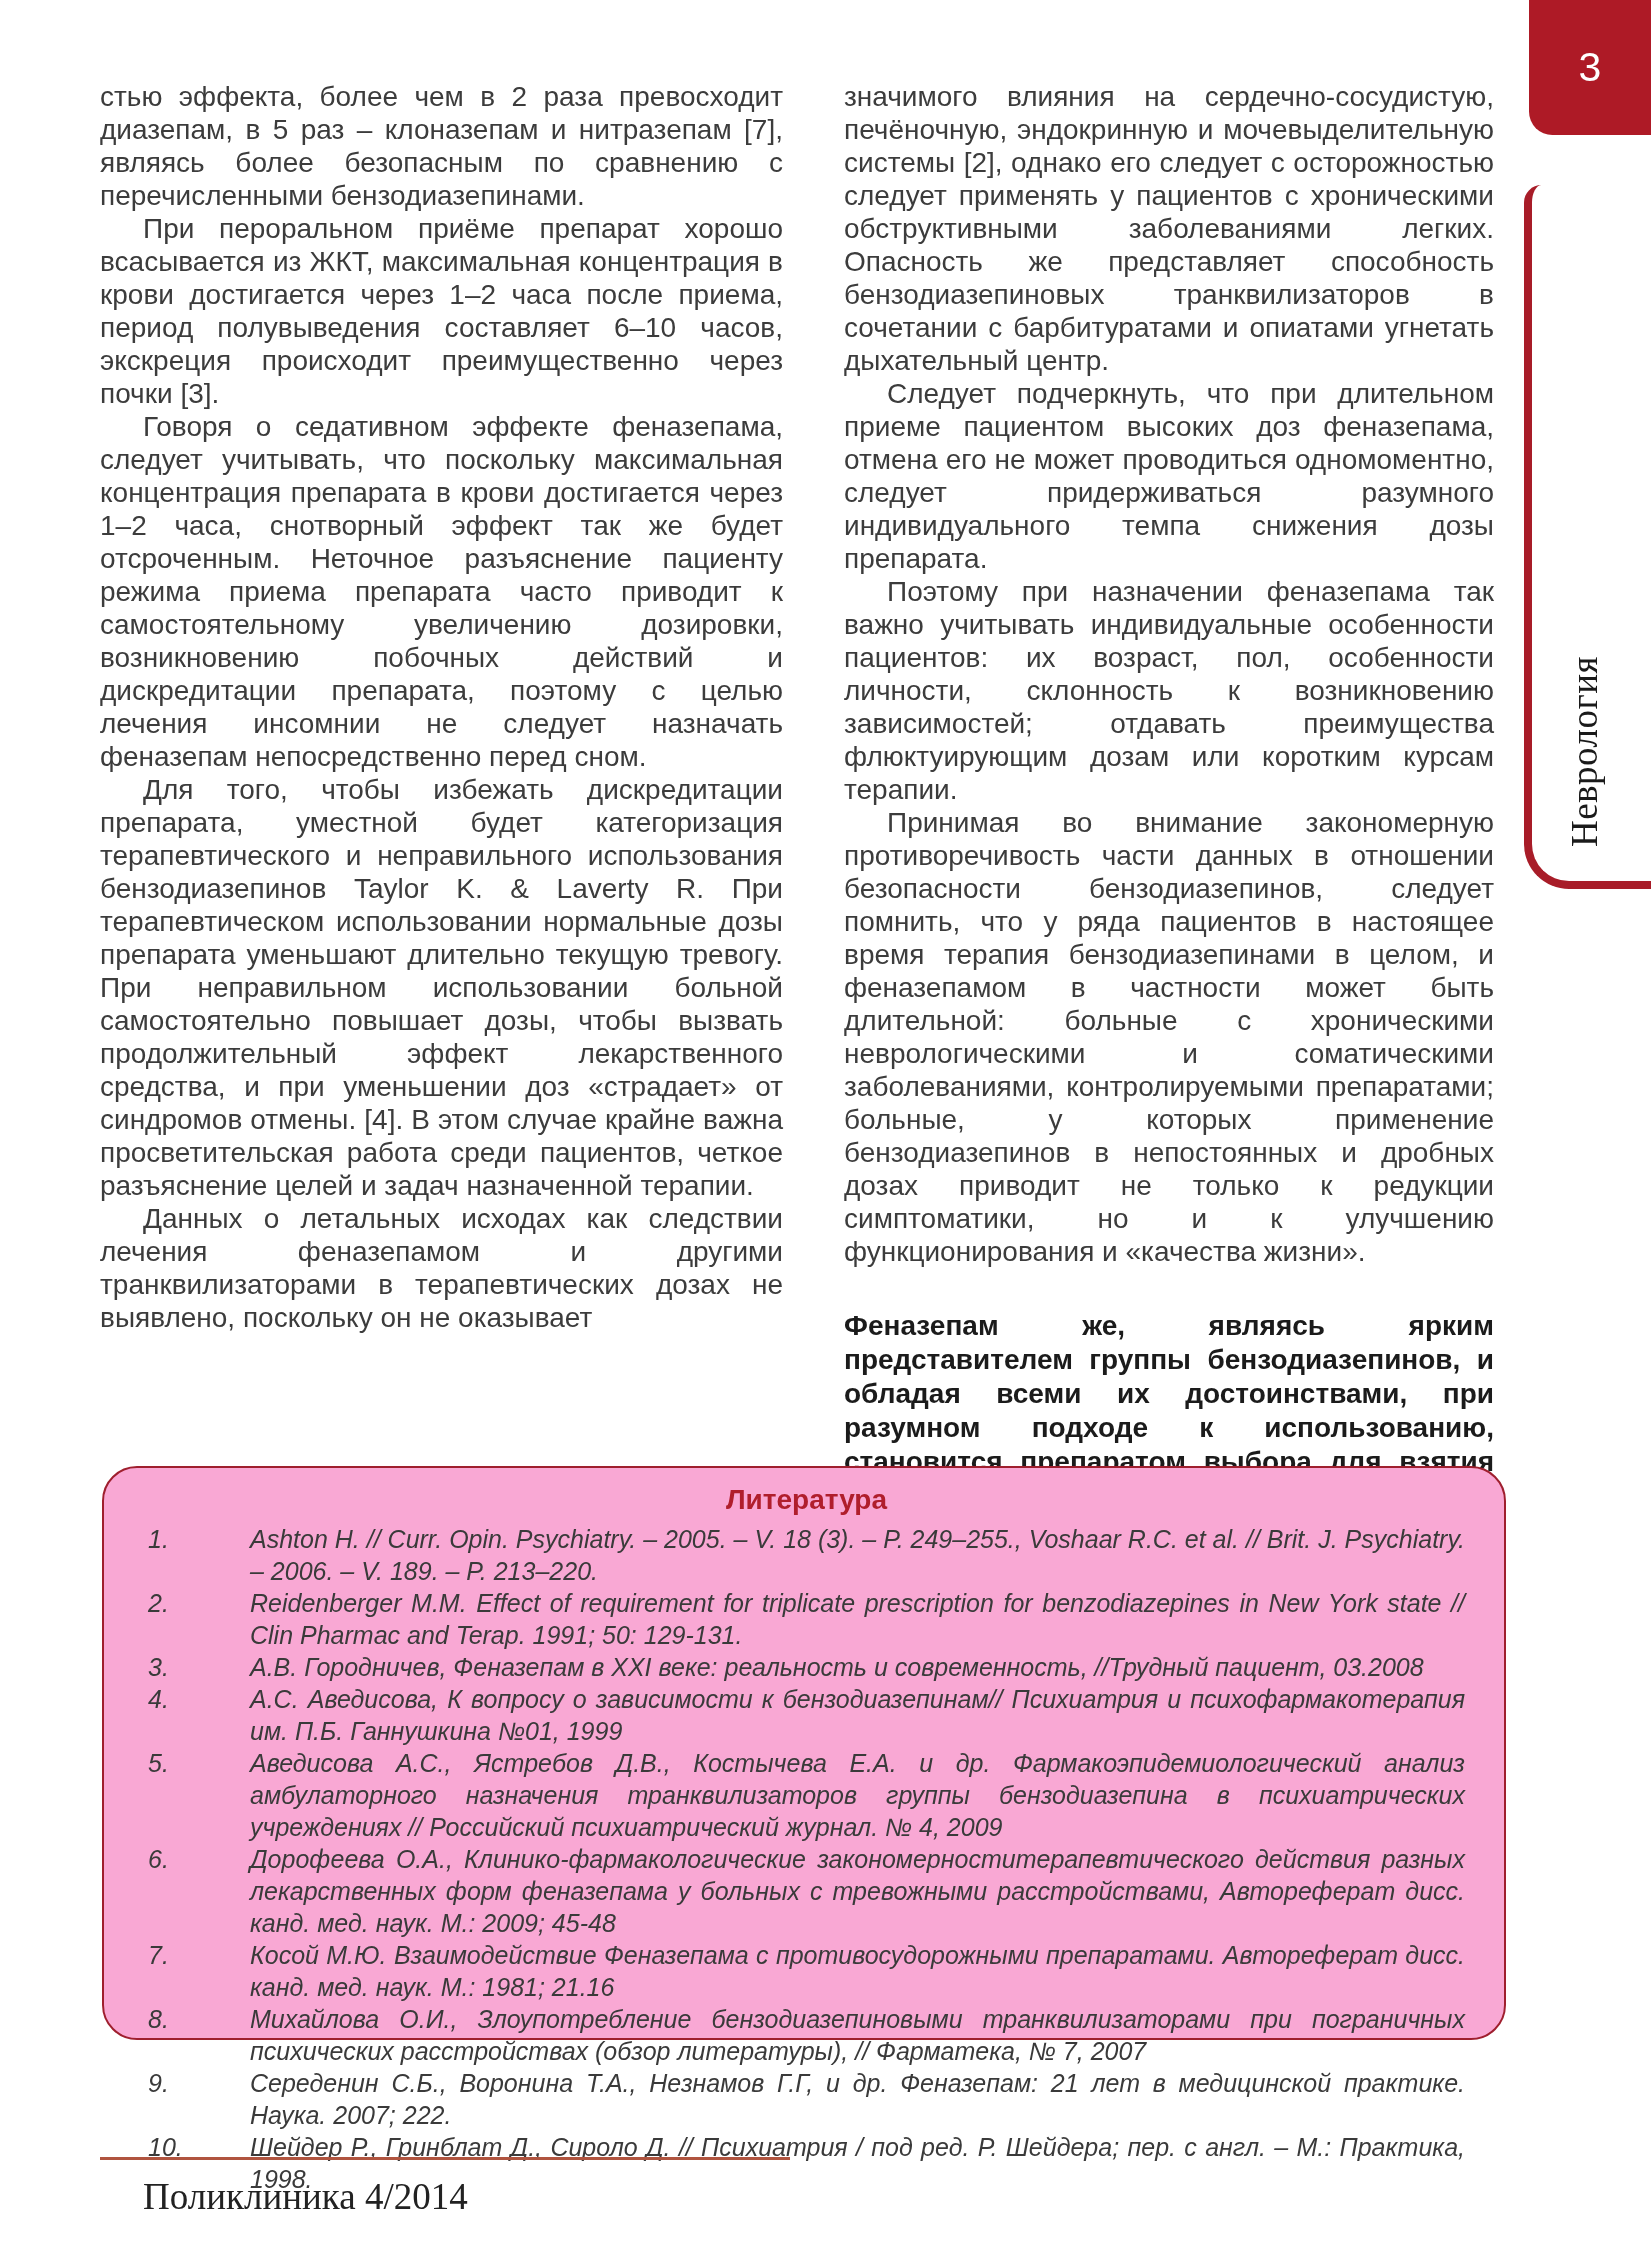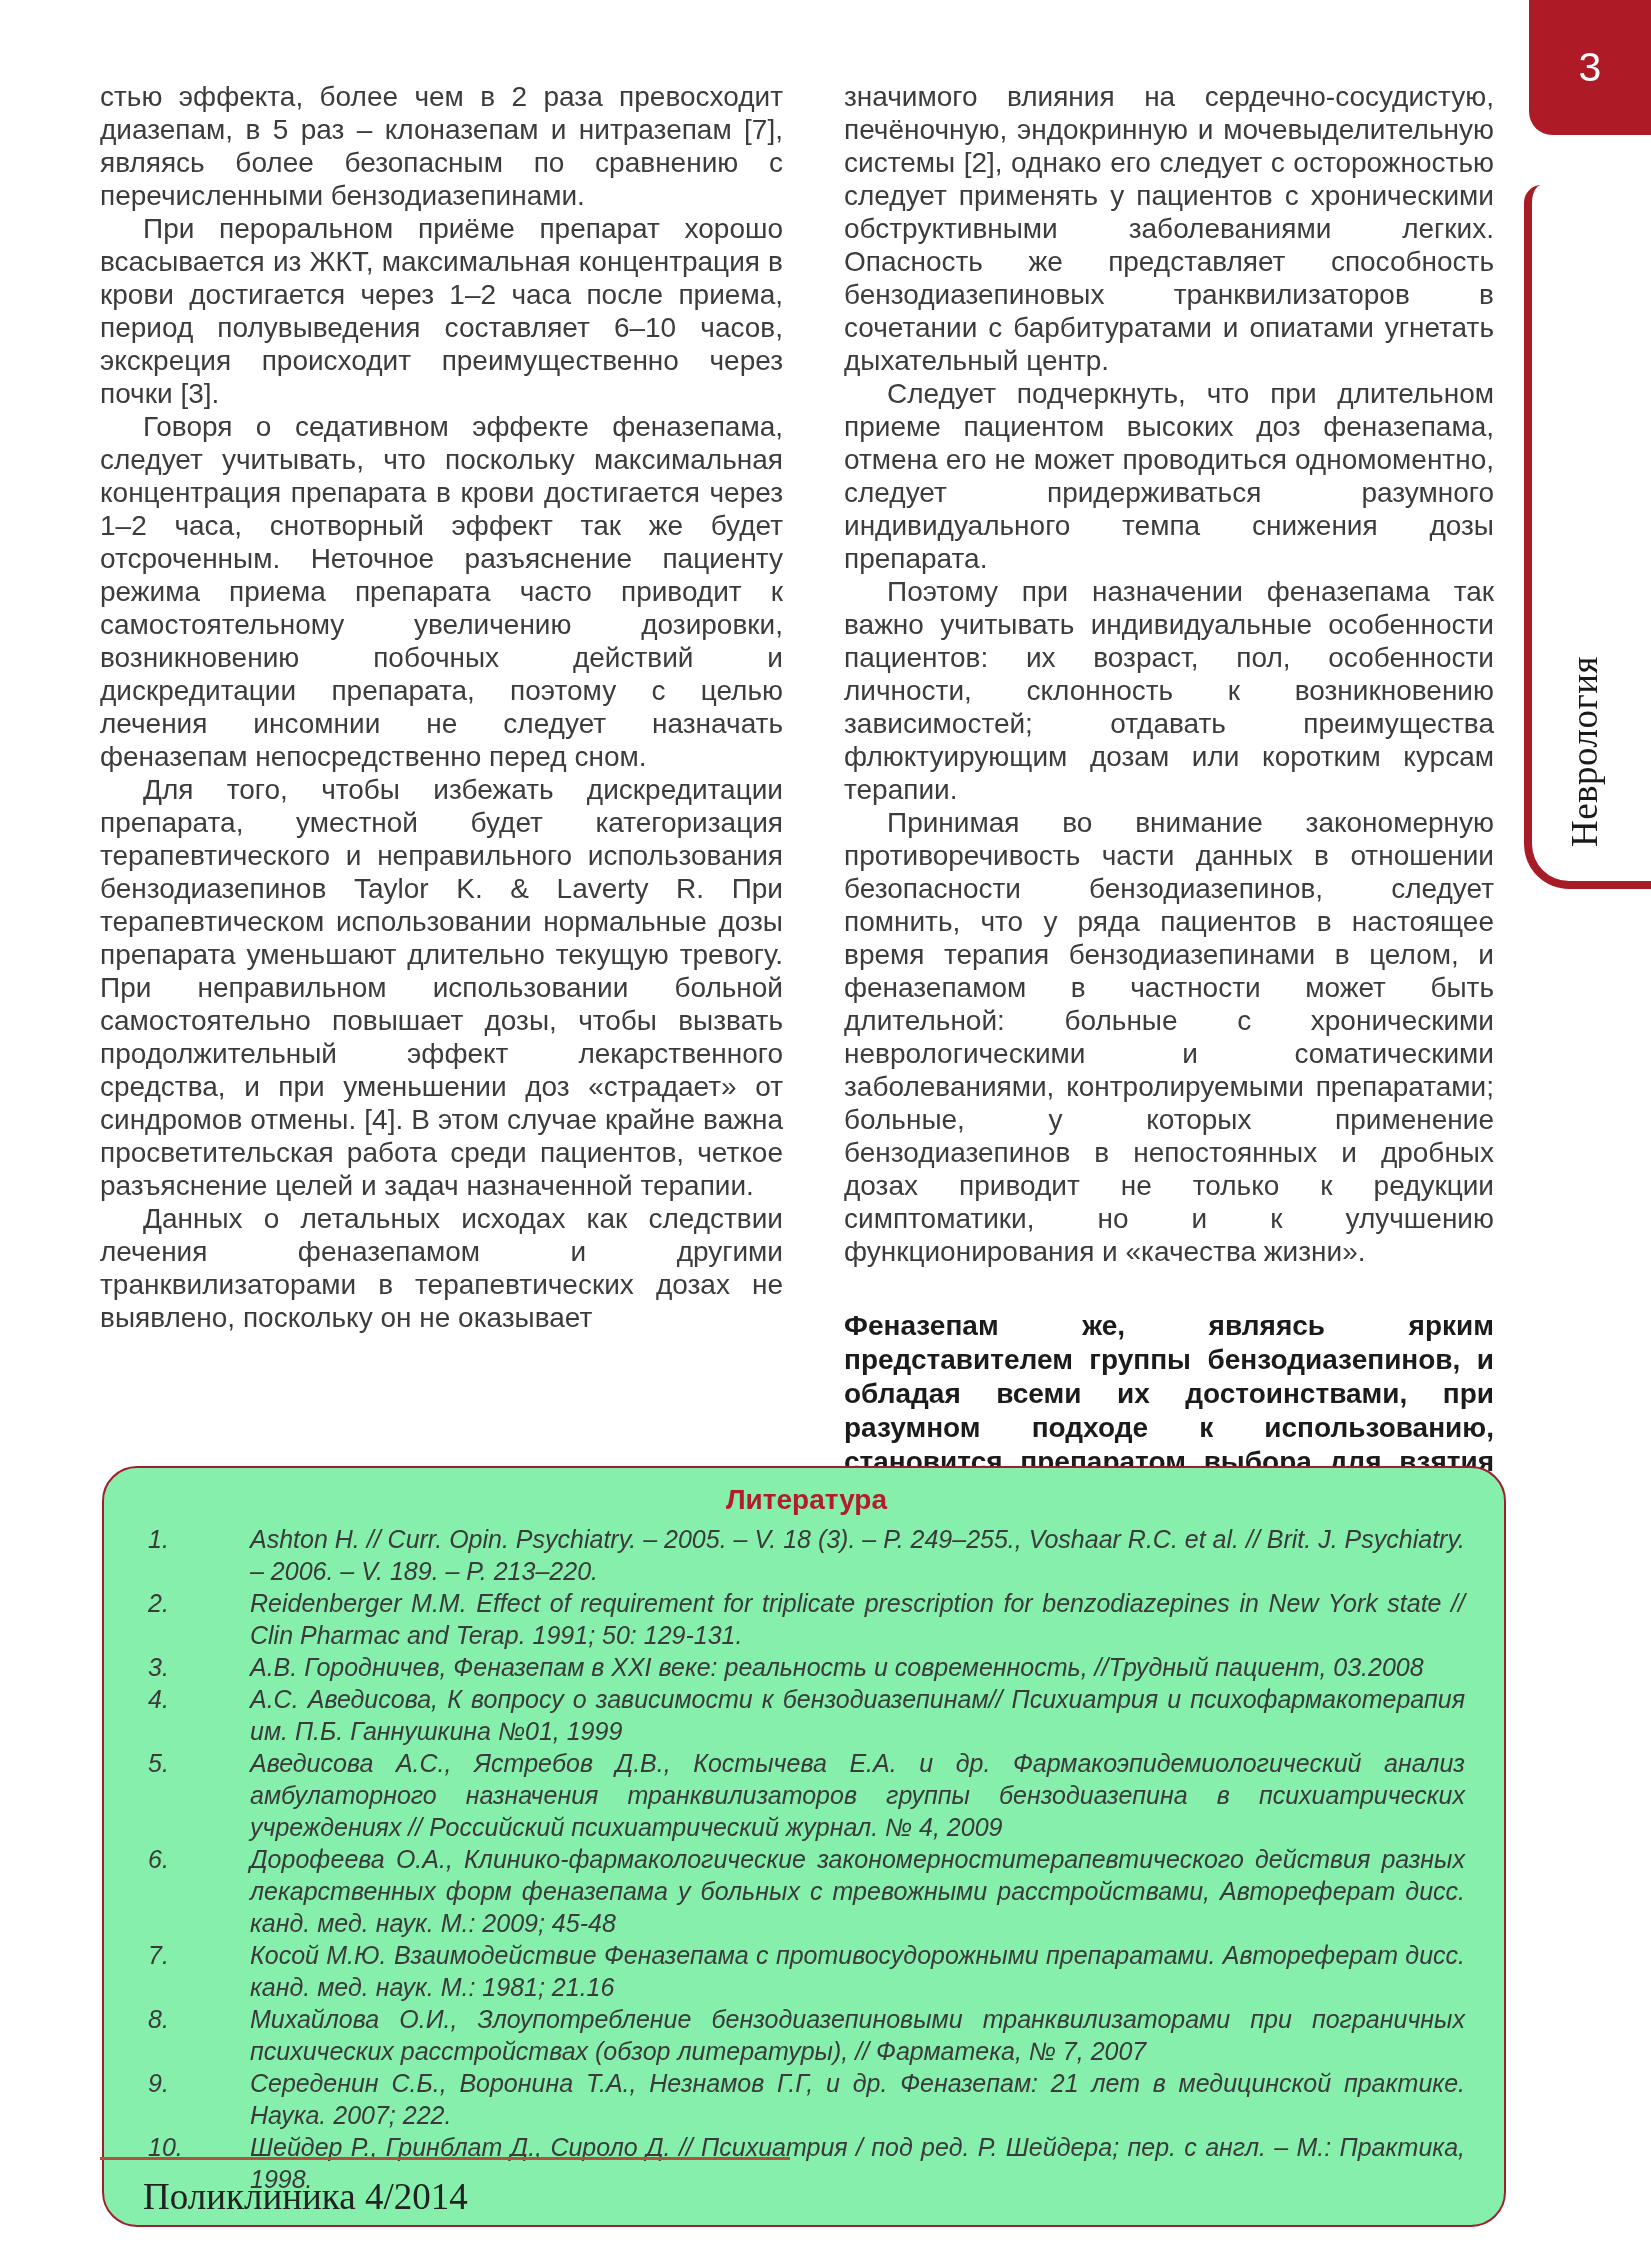--- a/index.html
+++ b/index.html
@@ -39,23 +39,23 @@
   .col-right{left:844px;width:650px;}
   .col p{margin:0;}
   .col p.indent{text-indent:43px;}
   p.highlight{
     margin-top:41px;font-weight:bold;color:#1b1b1b;
     font-size:28px;line-height:34px;
   }
   .hl-line{width:270px;height:4.9px;background:#c22728;margin-top:11.7px;}
   
   .ref-box{
-    position:absolute;left:102px;top:1466px;width:1404px;height:761px;
+    position:absolute;left:102px;top:1466px;width:1404px;height:574px;
     box-sizing:border-box;border:2.9px solid #9f1f2e;border-radius:35px;
-    padding:13.7px 39px 0 44px;background:#86efac;
+    padding:13.7px 39px 0 44px;background:#f9a8d4;
   }
   .ref-title{
     text-align:center;color:#b01e2c;font-weight:bold;font-size:28px;
     margin:2px 0 7.8px 0;
   }
   .ref-item{
     display:flex;font-style:italic;font-size:25px;line-height:32px;color:#3a3a3a;
   }
   .ref-num{flex:0 0 102px;}
   .ref-text{flex:1;text-align:justify;}

